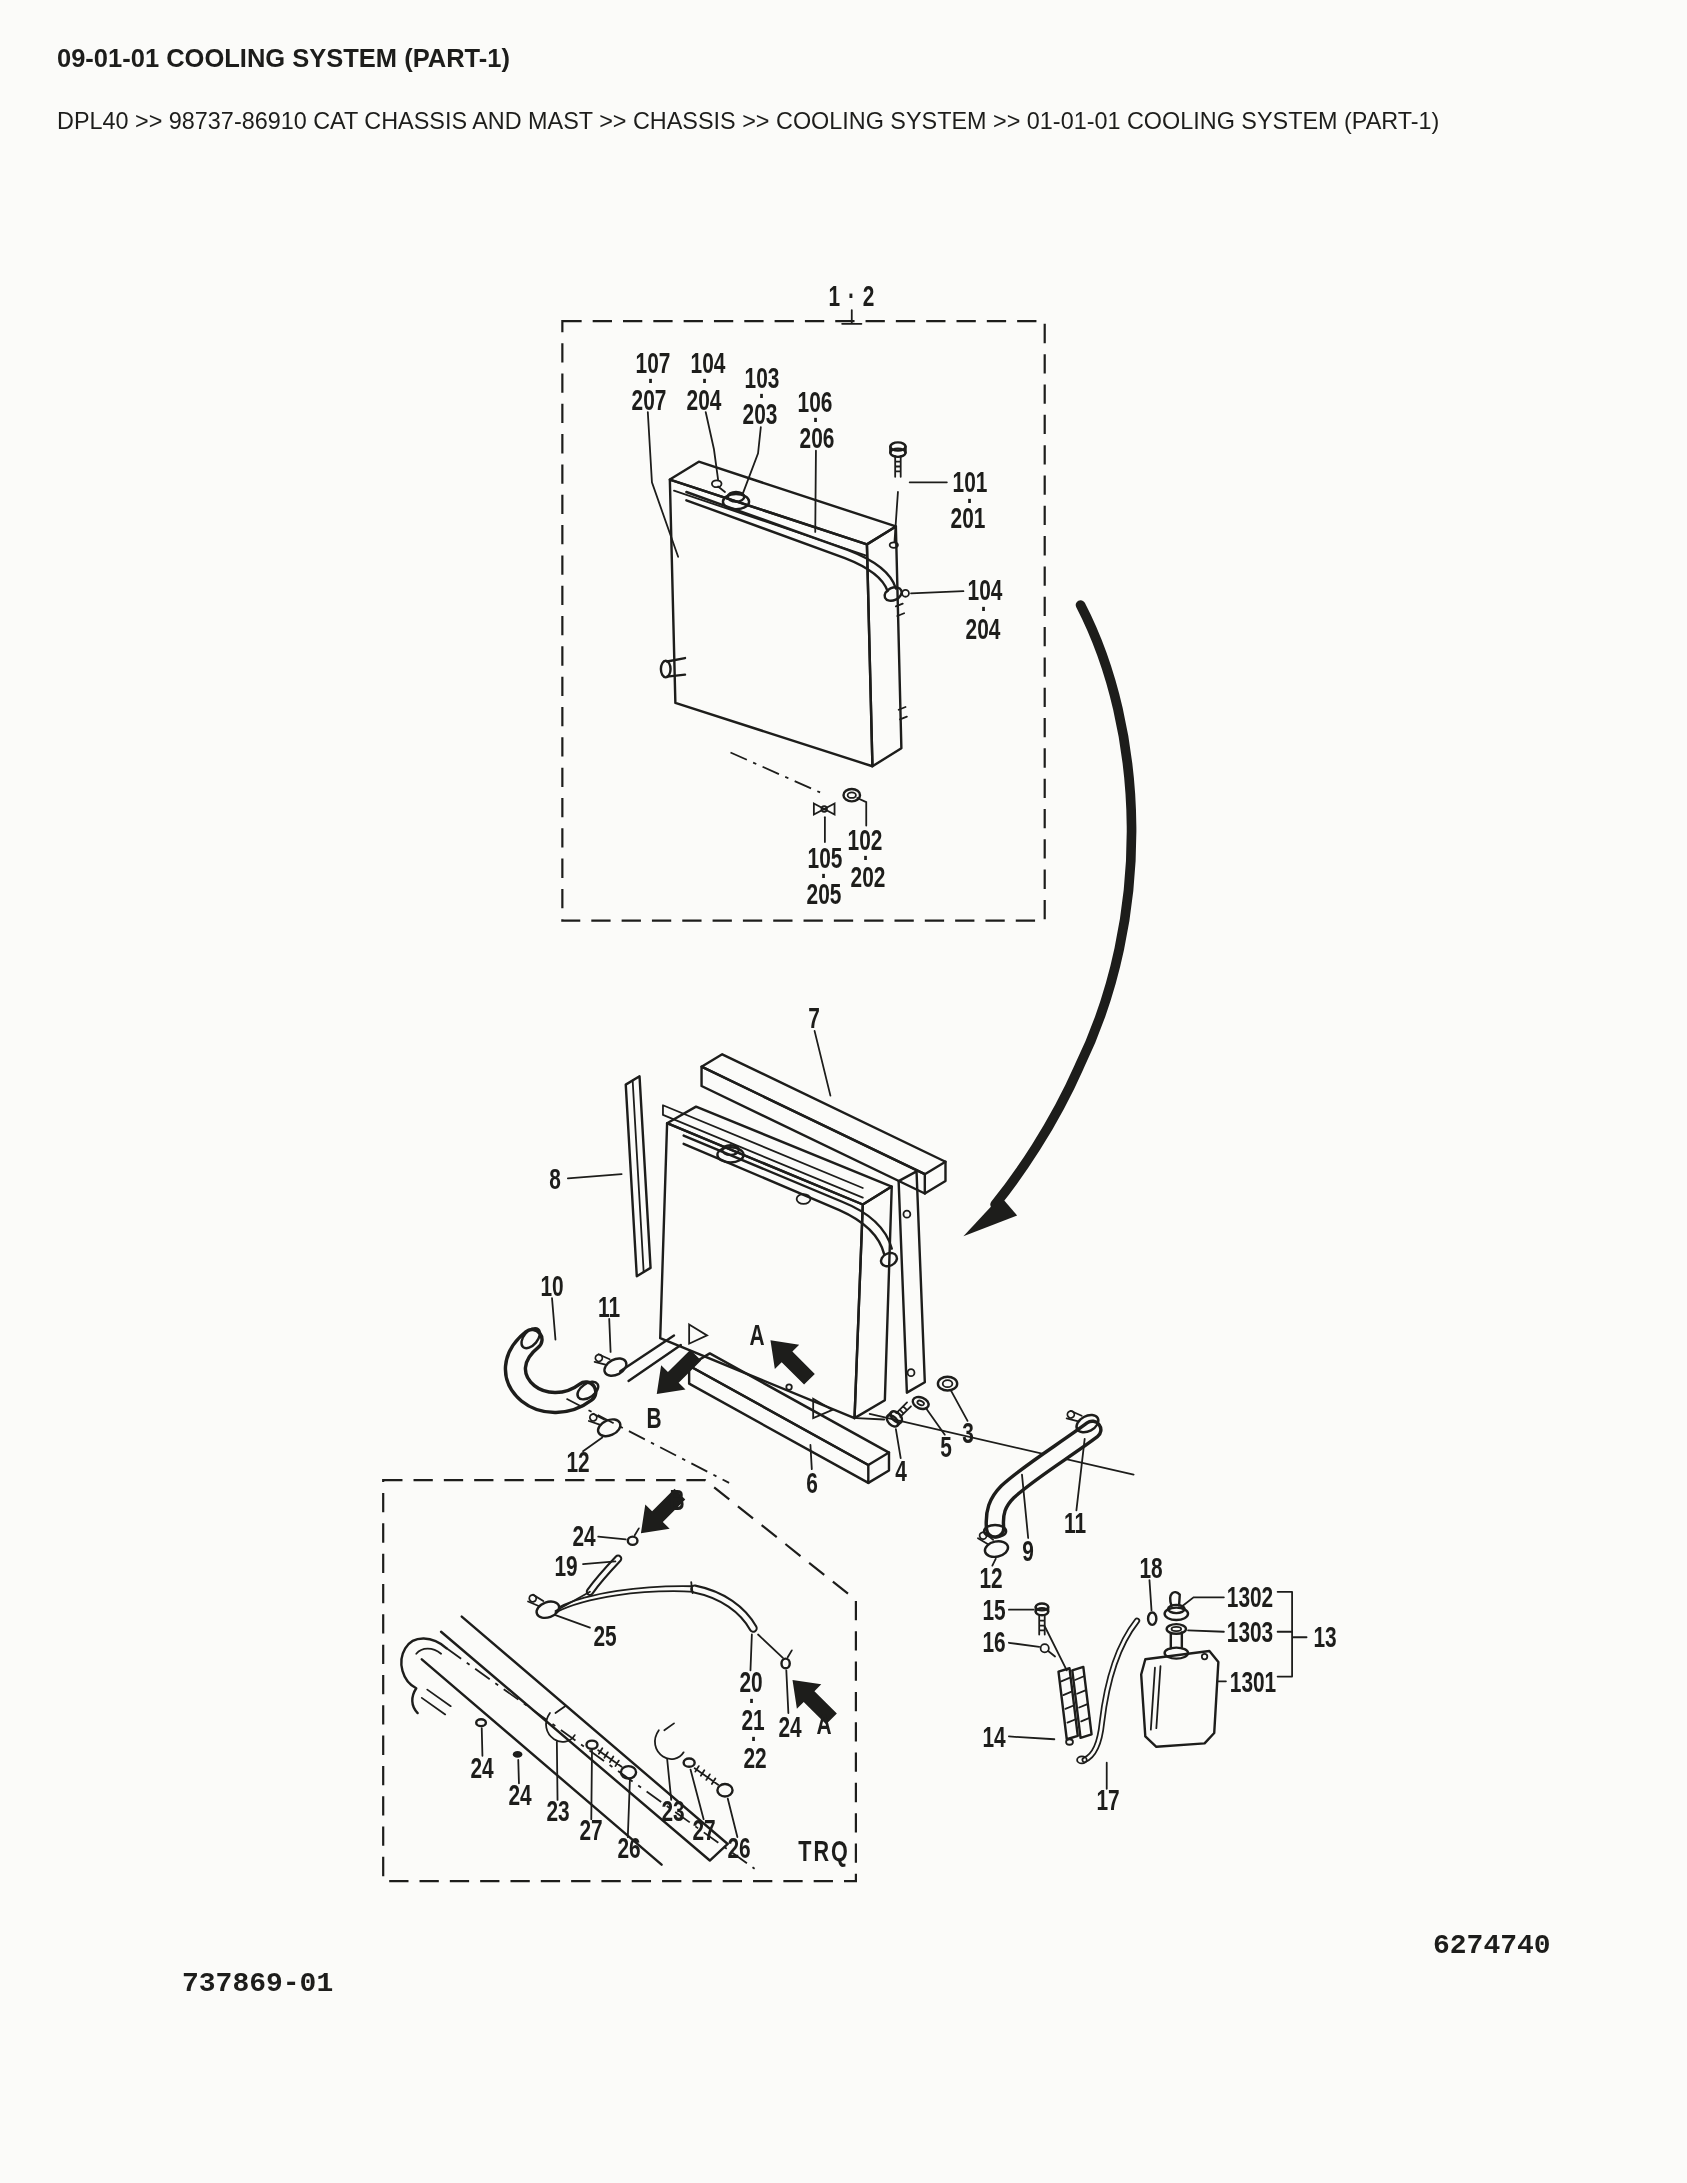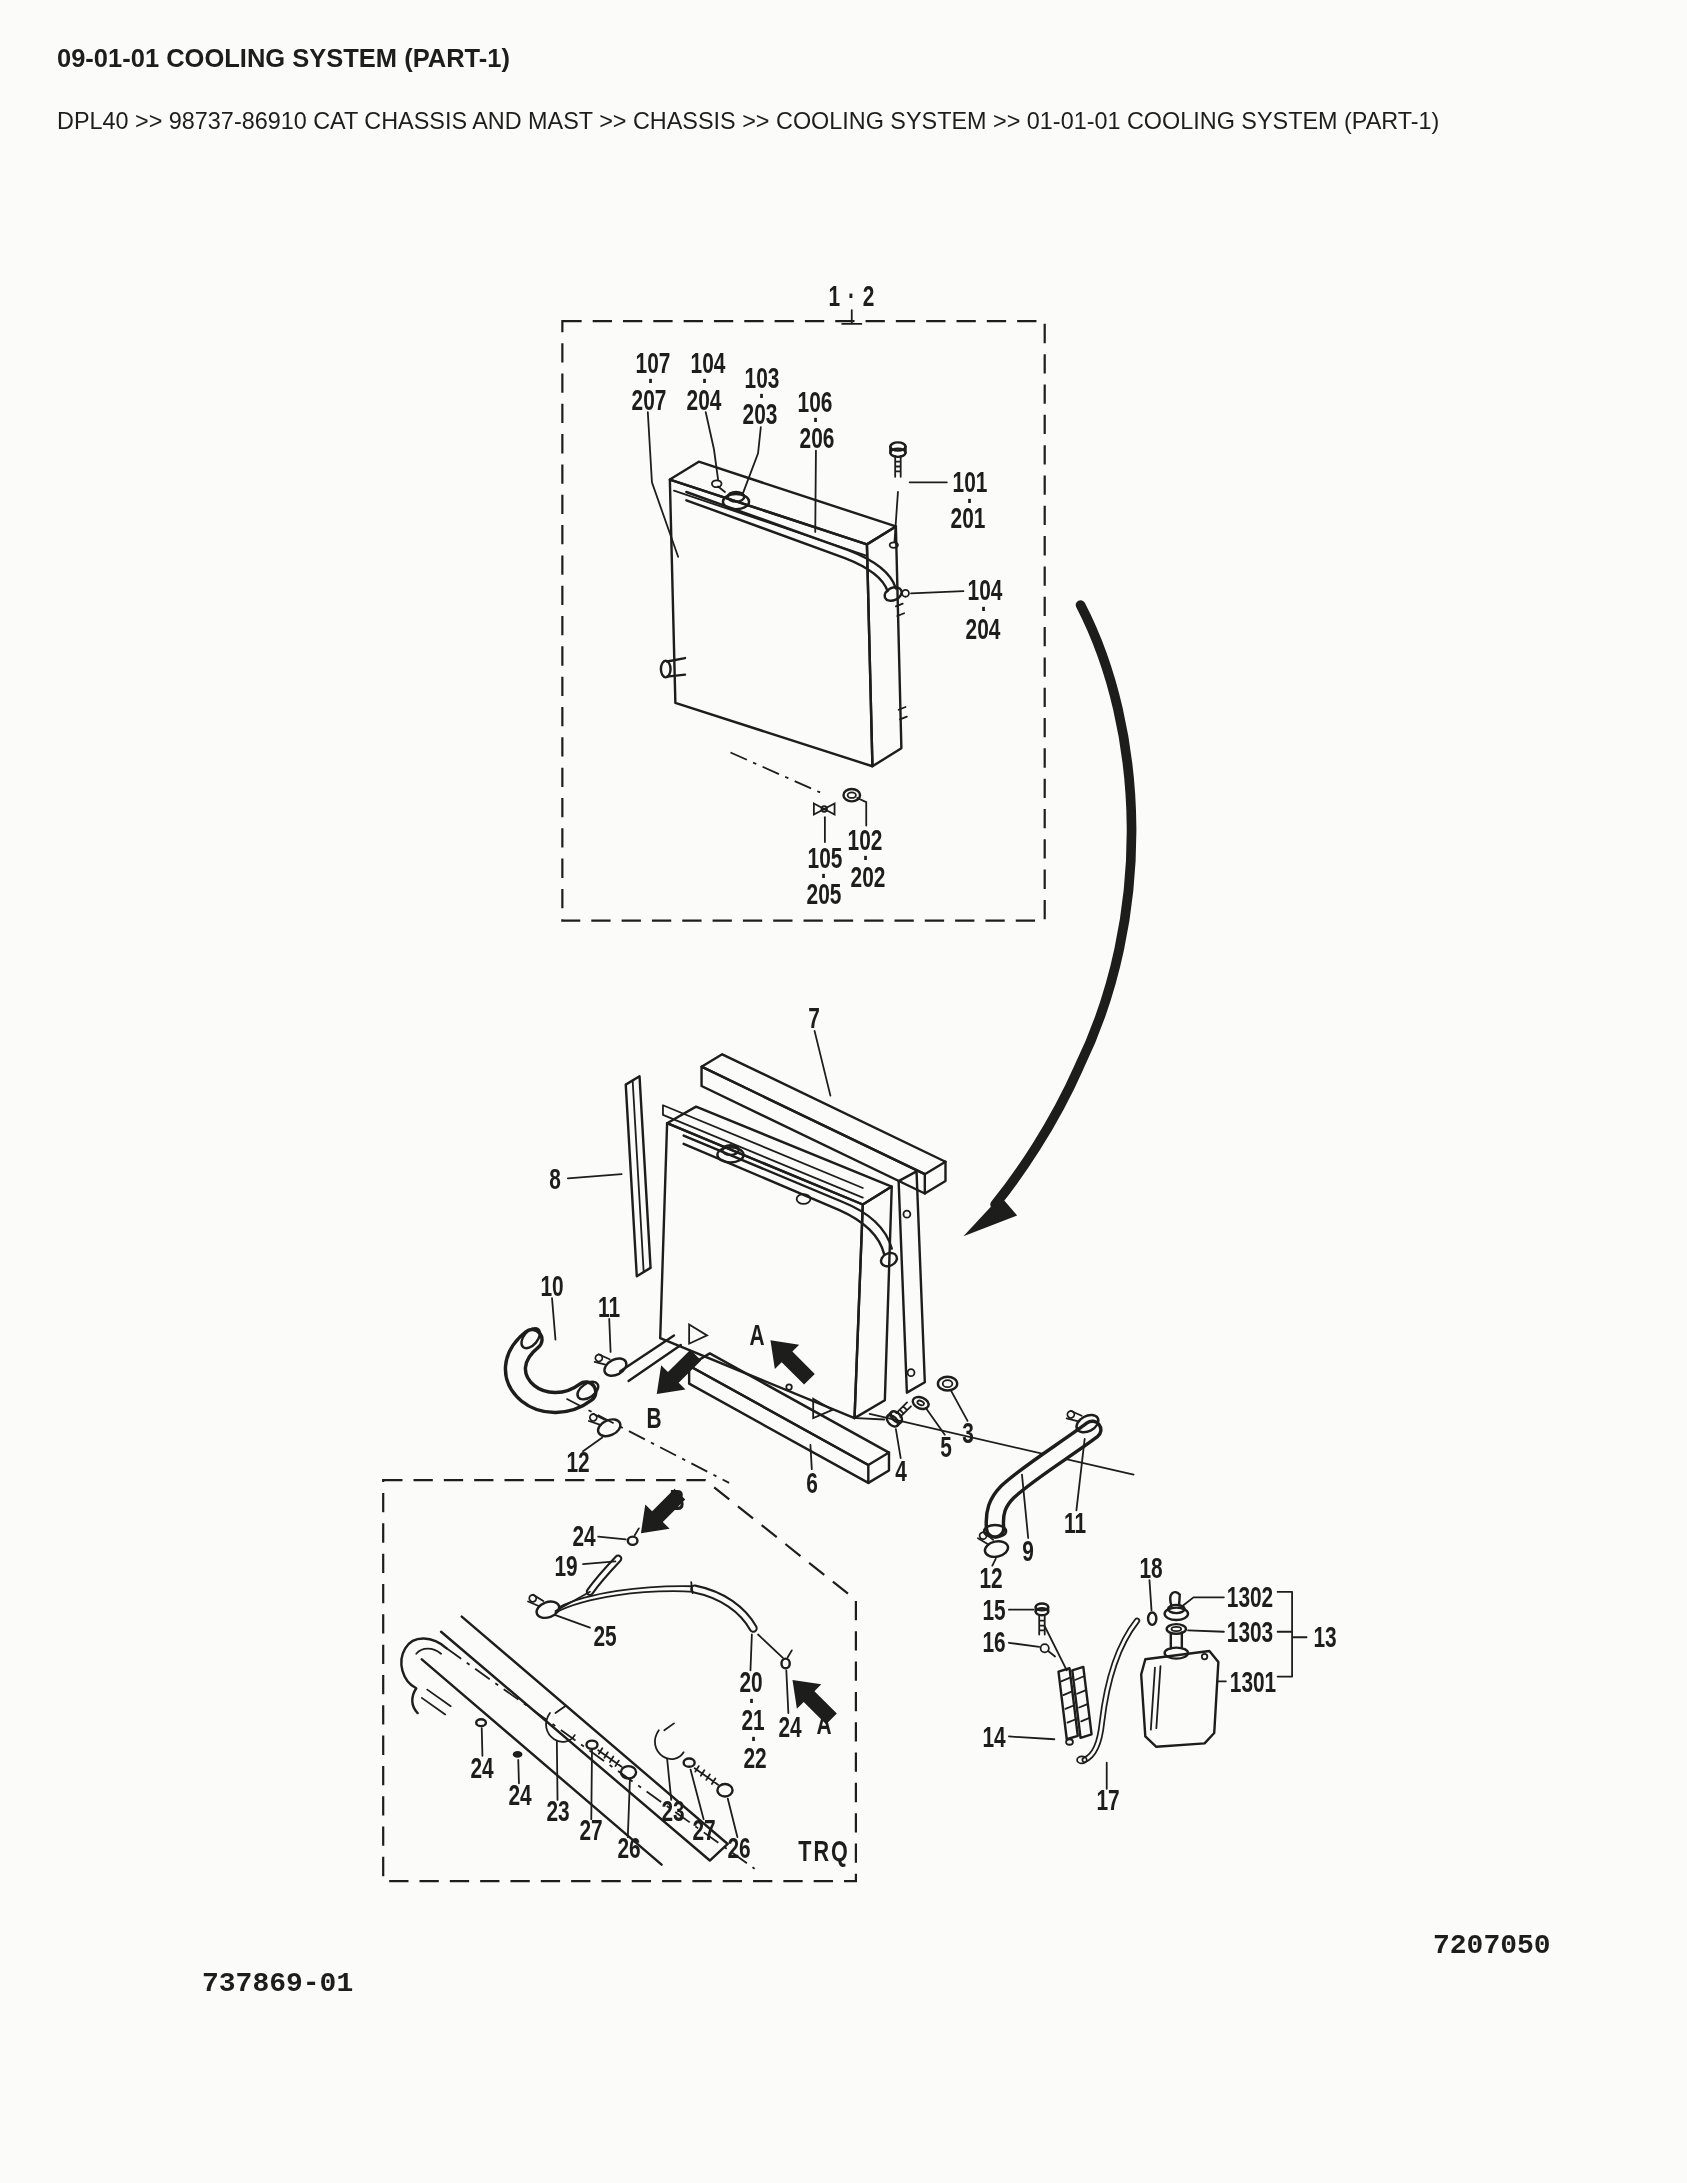--- a/index.html
+++ b/index.html
@@ -32,21 +32,21 @@
     white-space:nowrap;line-height:1;
     font-family:"Liberation Sans",sans-serif;
   }
   .callout.dot{font-size:27.6px;}
   .callout.trq{font-size:30px;letter-spacing:2.8px;}
   .callout.grp{letter-spacing:1.4px;}
   .footer-num{
     position:absolute;font-family:"Liberation Mono",monospace;
     font-size:28px;font-weight:700;color:var(--ink);white-space:nowrap;
   }
-  #footer-left{left:182px;top:1968px;margin-left:20px;}
+  #footer-left{left:182px;top:1968px;}
   #footer-right{left:1433px;top:1930px;}
   svg .ln{stroke:var(--ink);stroke-width:3.5;fill:none;stroke-linecap:round;stroke-linejoin:round;}
   svg .thin{stroke:var(--ink);stroke-width:2.6;fill:none;stroke-linecap:round;}
   svg .dash{stroke:var(--ink);stroke-width:3.2;fill:none;stroke-dasharray:28 16;}
   svg .dashdot{stroke:var(--ink);stroke-width:2.6;fill:none;stroke-dasharray:26 10 5 10;}
   svg .tube-o{stroke:var(--ink);fill:none;stroke-linecap:round;}
   svg .tube-i{stroke:var(--paper);fill:none;stroke-linecap:round;}
   svg .solid{fill:var(--ink);stroke:none;}
 </style>
 </head>
@@ -400,14 +400,14 @@
       <div class="callout" style="left: 591px; top: 1830px;">27</div>
       <div class="callout" style="left: 629px; top: 1848px;">26</div>
       <div class="callout" style="left: 673px; top: 1811px;">23</div>
       <div class="callout" style="left: 704px; top: 1830px;">27</div>
       <div class="callout" style="left: 739px; top: 1848px;">26</div>
       <div class="callout trq" style="left: 824px; top: 1851px;">TRQ</div>
     </div>
 </div>
 
 <div id="footer-left" class="footer-num">737869-01</div>
-<div id="footer-right" class="footer-num">7207050</div>
+<div id="footer-right" class="footer-num">6274740</div>
 
 
 </body></html>

